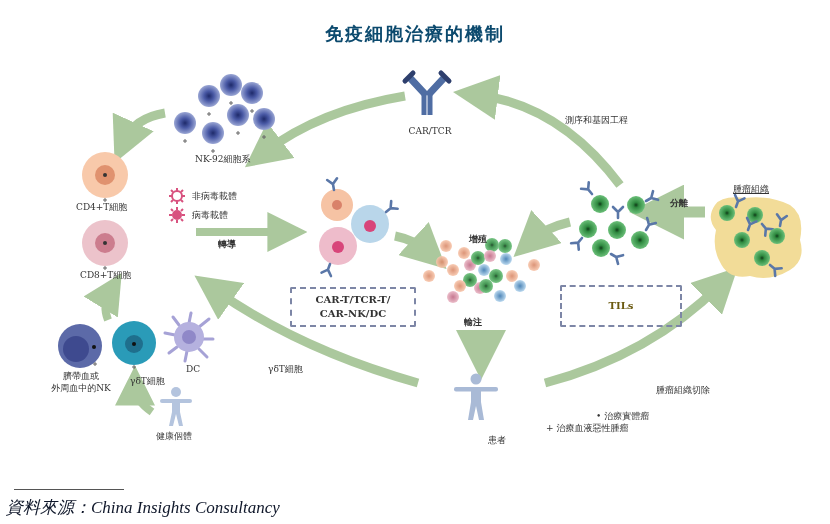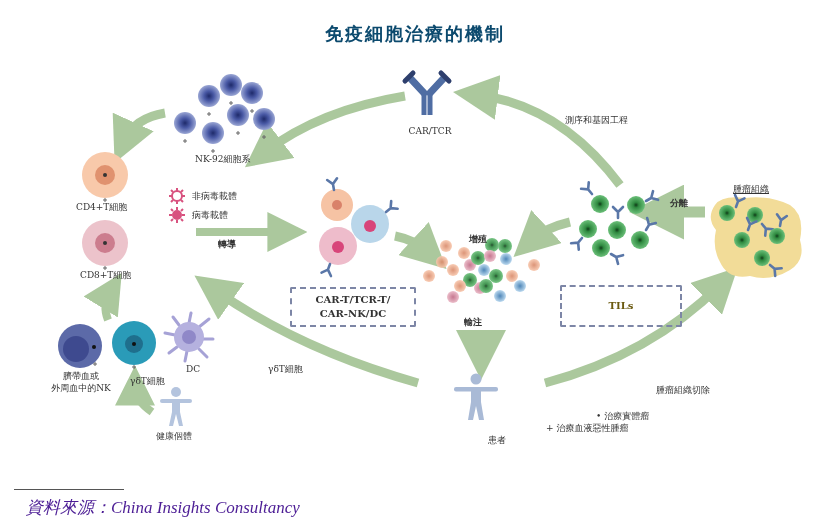--- a/index.html
+++ b/index.html
@@ -3,21 +3,21 @@
 <meta charset="utf-8">
 <style>
   html,body{margin:0;padding:0;background:#fff;}
   body{width:830px;height:524px;position:relative;overflow:hidden;font-family:"DejaVu Serif",serif;color:#333;}
   .title{position:absolute;left:0;width:830px;top:22px;text-align:center;font-family:"DejaVu Sans",sans-serif;font-weight:bold;font-size:18px;letter-spacing:2px;color:#0c4a6e;}
   .lbl{position:absolute;font-size:9px;color:#333;white-space:nowrap;line-height:12px;}
   .lbl.c{text-align:center;}
   svg.main{position:absolute;left:0;top:0;}
   .dbox{position:absolute;border:2px dashed #7d86a6;border-radius:2px;display:flex;align-items:center;justify-content:center;text-align:center;font-weight:bold;font-size:10px;color:#333;line-height:14px;}
   .source-line{position:absolute;left:14px;top:489px;width:110px;height:1px;background:#555;}
-  .source{position:absolute;left:26px;top:496px;font-family:"Liberation Serif",serif;font-style:italic;font-size:17px;color:#4c1d95;}
+  .source{position:absolute;left:6px;top:496px;font-family:"Liberation Serif",serif;font-style:italic;font-size:17px;color:#0f172a;}
 </style>
 </head>
 <body>
 
 <div class="title">免疫細胞治療的機制</div>
 
 <svg class="main" width="830" height="524" viewBox="0 0 830 524">
   <defs>
     <radialGradient id="gNK" cx="50%" cy="50%" r="50%">
       <stop offset="0" stop-color="#1e2a6a"></stop>

